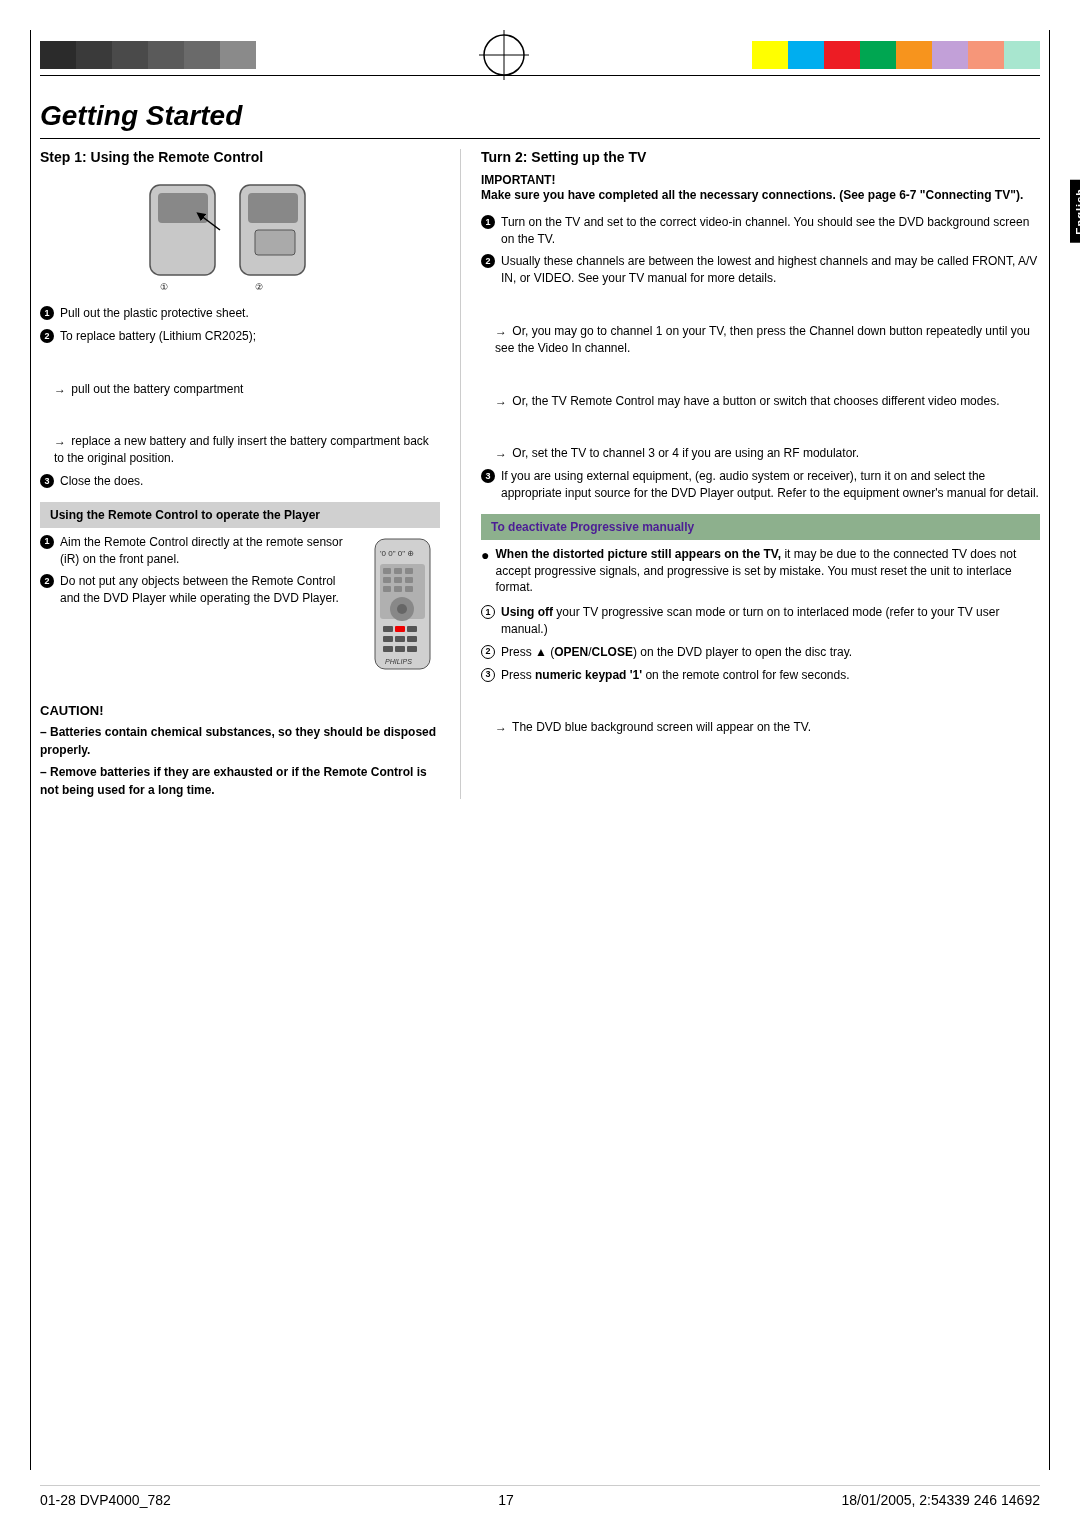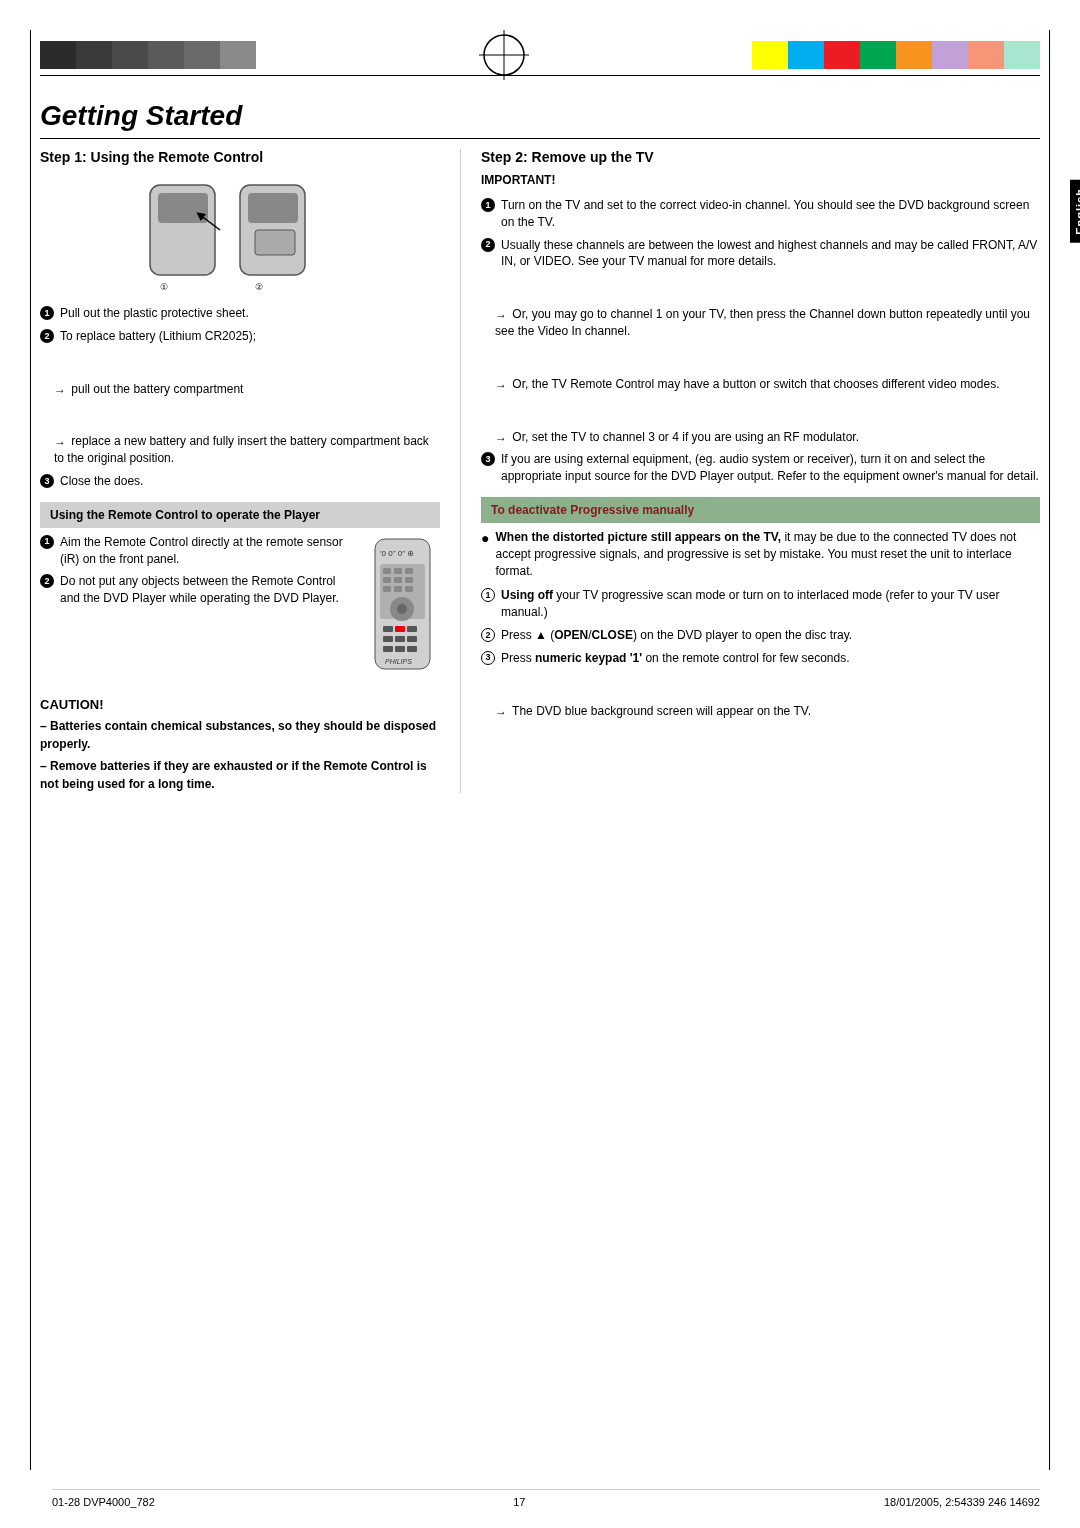--- a/index.html
+++ b/index.html
@@ -156,48 +156,48 @@
     
     .box-section {
       background: #d0d0d0;
       padding: 6px 10px;
       margin: 12px 0 6px 0;
       font-size: 12px;
       font-weight: bold;
     }
     .box-section-green {
       background: #8db08d;
-      color: #7f1d1d;
+      color: #4c1d95;
       padding: 6px 10px;
       margin: 12px 0 6px 0;
       font-size: 12px;
       font-weight: bold;
     }
 
     
     .caution-box {
-      margin-top: 18px;
+      margin-top: 24px;
       font-size: 12px;
       line-height: 1.5;
     }
     .caution-title {
       font-weight: bold;
       font-size: 13px;
     }
 
     
     .footer {
       position: absolute;
       bottom: 20px;
-      left: 52px;
+      left: 40px;
       right: 40px;
       display: flex;
       justify-content: space-between;
       align-items: center;
-      font-size: 11px;
+      font-size: 14px;
       border-top: 1px solid #ccc;
       padding-top: 6px;
     }
 
     .important-text {
       font-weight: bold;
       font-size: 12px;
     }
 
     
@@ -376,24 +376,27 @@
         </p>
         <p style="font-weight:bold; font-size:12px; margin-top:4px;">
           – <span>Remove batteries if they are exhausted or if the Remote Control is not being used for a long time.</span>
         </p>
       </div>
 
     </div>
 
     <div class="col-right">
 
-      <div class="step-heading">Step 2:   Remove up the TV</div>
+      <div class="step-heading">Turn 2:   Setting up the TV</div>
 
       <div style="margin-bottom:10px;">
         <div class="important-text">IMPORTANT!</div>
+        <div class="important-text" style="font-size:12px; font-weight:bold; line-height:1.4;">
+          Make sure you have completed all the necessary connections. (See page 6-7 "Connecting TV").
+        </div>
       </div>
 
       <div class="num-item">
         <span class="num-circle">1</span>
         <span>Turn on the TV and set to the correct video-in channel. You should see the DVD background screen on the TV.</span>
       </div>
 
       <div class="num-item" style="flex-direction:column;">
         <div style="display:flex;align-items:flex-start;">
           <span class="num-circle">2</span>

